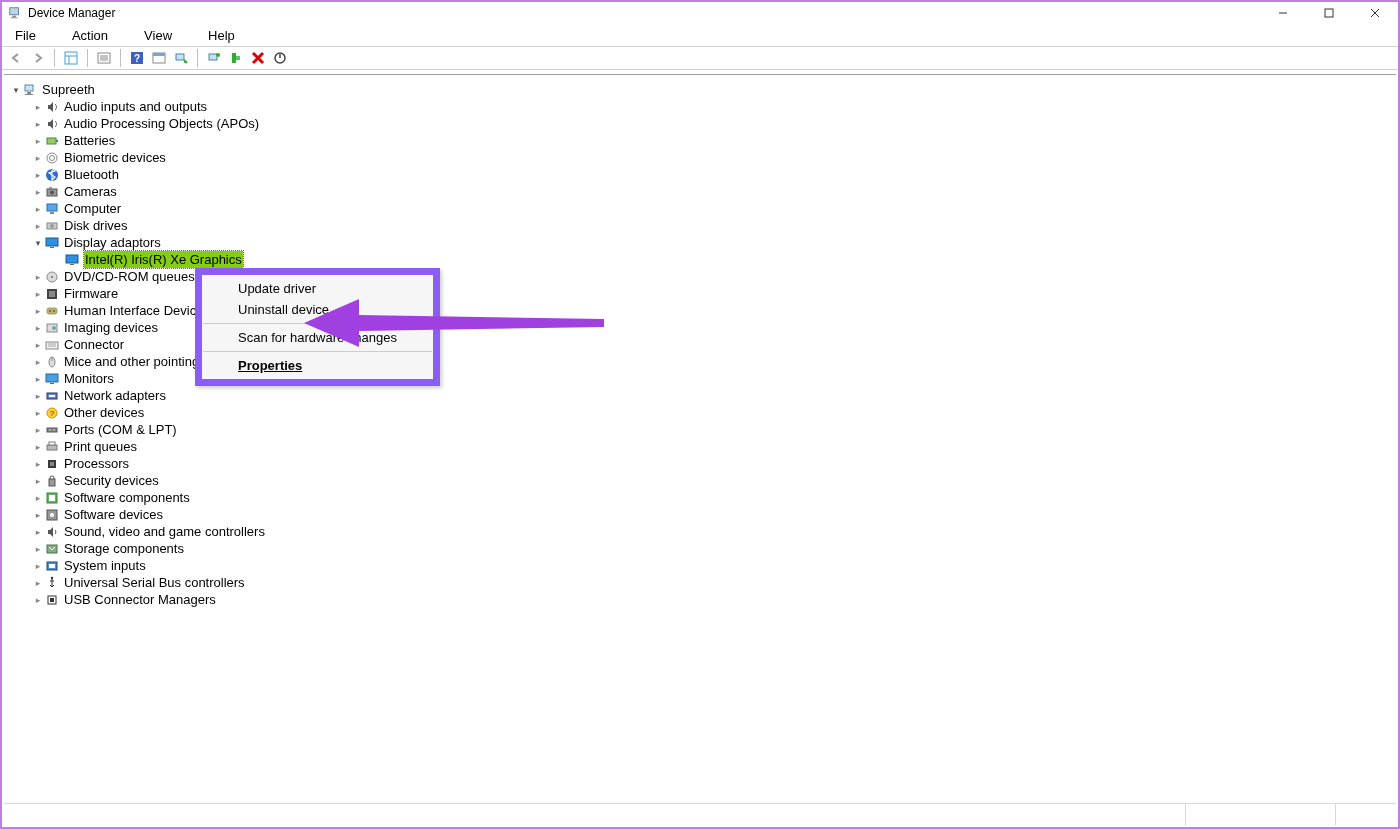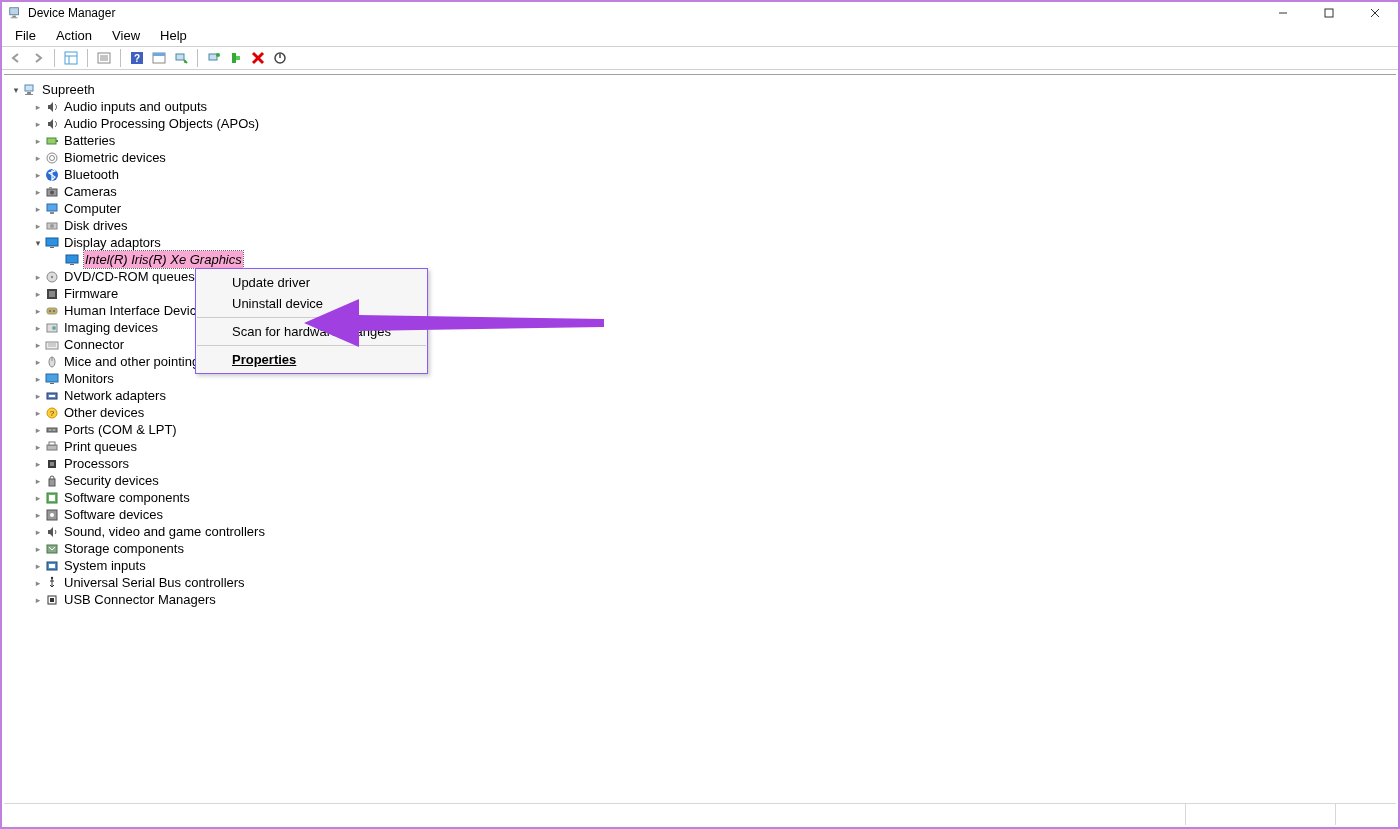--- a/index.html
+++ b/index.html
@@ -1,36 +1,36 @@
 <!DOCTYPE html>
 <html><head>
 <meta charset="utf-8">
 <style>
 * { margin: 0; padding: 0; box-sizing: border-box; font-family: "Segoe UI", Tahoma, sans-serif; }
 body { width: 1400px; height: 829px; background: #fff; position: relative; border: 2px solid #c080e0; overflow: hidden; }
 .titlebar { height: 22px; display: flex; align-items: center; padding-left: 6px; font-size: 12px; text-align: center; }
 .titlebar .app-icon { width: 14px; height: 14px; margin-right: 6px; }
 .titlebar-controls { margin-left: auto; display: flex; }
 .titlebar-controls .ctl { width: 46px; height: 22px; display: flex; align-items: center; justify-content: center; font-size: 11px; color: #333; }
-.menubar { height: 22px; display: flex; align-items: center; font-size: 13px; padding-left: 3px; }
+.menubar { height: 22px; display: flex; align-items: center; font-size: 13px; padding-left: 3px; gap: 16px; }
 .menubar .menu-item { padding: 2px 10px; }
 .toolbar { height: 24px; border-top: 1px solid #d0d0d0; border-bottom: 1px solid #d0d0d0; display: flex; align-items: center; padding-left: 4px; gap: 2px; }
 .toolbar .tb-btn { width: 20px; height: 20px; display: flex; align-items: center; justify-content: center; }
 .toolbar .sep { width: 1px; height: 18px; background: #c0c0c0; margin: 0 4px; }
 .tree-area { position: absolute; top: 72px; left: 2px; right: 2px; bottom: 26px; background: #fff; border-top: 1px solid #a0a0a0; overflow: visible; }
 .tree { padding-top: 6px; font-size: 13px; line-height: 17px; }
 .node { display: flex; align-items: center; height: 17px; }
 .chevron { width: 12px; height: 12px; display: inline-flex; align-items: center; justify-content: center; color: #888; font-size: 9px; padding-top:1px; }
 .chevron.open { color: #555; }
 .node-icon { width: 16px; height: 14px; margin-right: 4px; display: inline-flex; align-items: center; justify-content: center; }
-.node-label.selected { background: #f9a8d4; outline: 1px dotted #666; padding: 0 1px; font-style: italic;}
+.node-label.selected { background: #84cc16; outline: 1px dotted #666; padding: 0 1px;}
 .root-row { padding-left: 6px; }
 .cat-row { padding-left: 28px; }
 .child-row { padding-left: 60px; }
-.context-menu { position: absolute; background: #f6f6f6; border: 1px solid #8b5cf6; box-shadow: 2px 2px 4px rgba(0,0,0,0.2); font-size: 13px; padding: 3px 0; }
+.context-menu { position: absolute; background: #f6f6f6; border: 7px solid #8b5cf6; box-shadow: 2px 2px 4px rgba(0,0,0,0.2); font-size: 13px; padding: 3px 0; }
 .context-menu .cm-item { padding: 3px 36px 3px 36px; white-space: nowrap; }
 .context-menu .cm-item.bold { font-weight: 600; text-decoration: underline; }
 .context-menu .cm-sep { height: 1px; background: #ccc; margin: 3px 1px; }
 .statusbar { position: absolute; bottom: 2px; left: 2px; right: 2px; height: 22px; border-top: 1px solid #d8d8d8; display: flex; }
 .statusbar .cell { border-right: 1px solid #d8d8d8; height: 100%; }
 .statusbar .cell:first-child { flex: 1; }
 .statusbar .cell:nth-child(2) { width: 150px; }
 .statusbar .cell:nth-child(3) { width: 60px; border-right: none; }
 .arrow-annotation { position: absolute; pointer-events: none; }
 </style>

